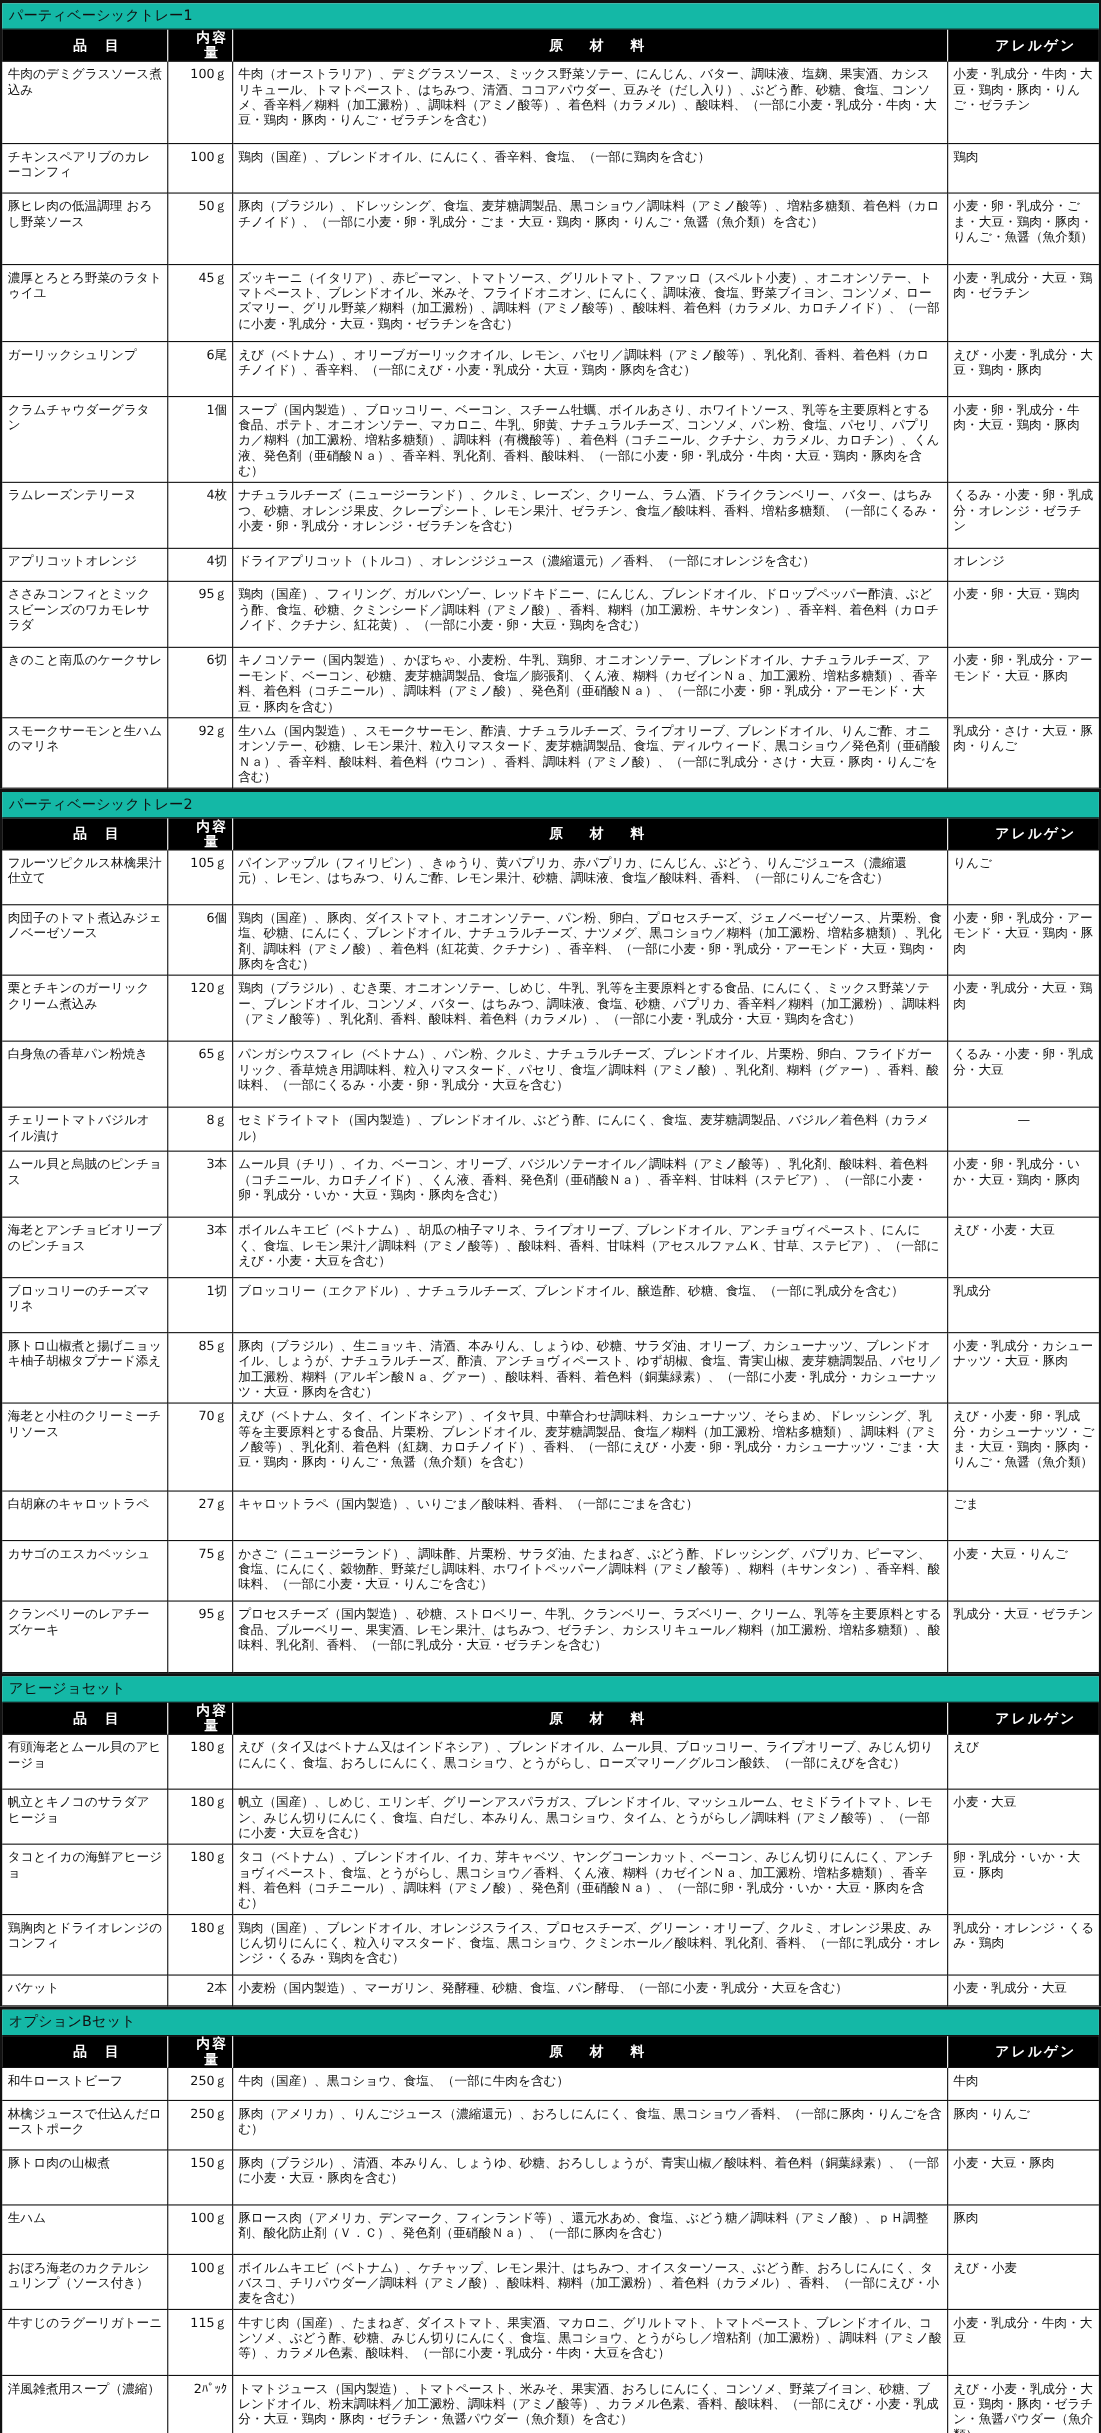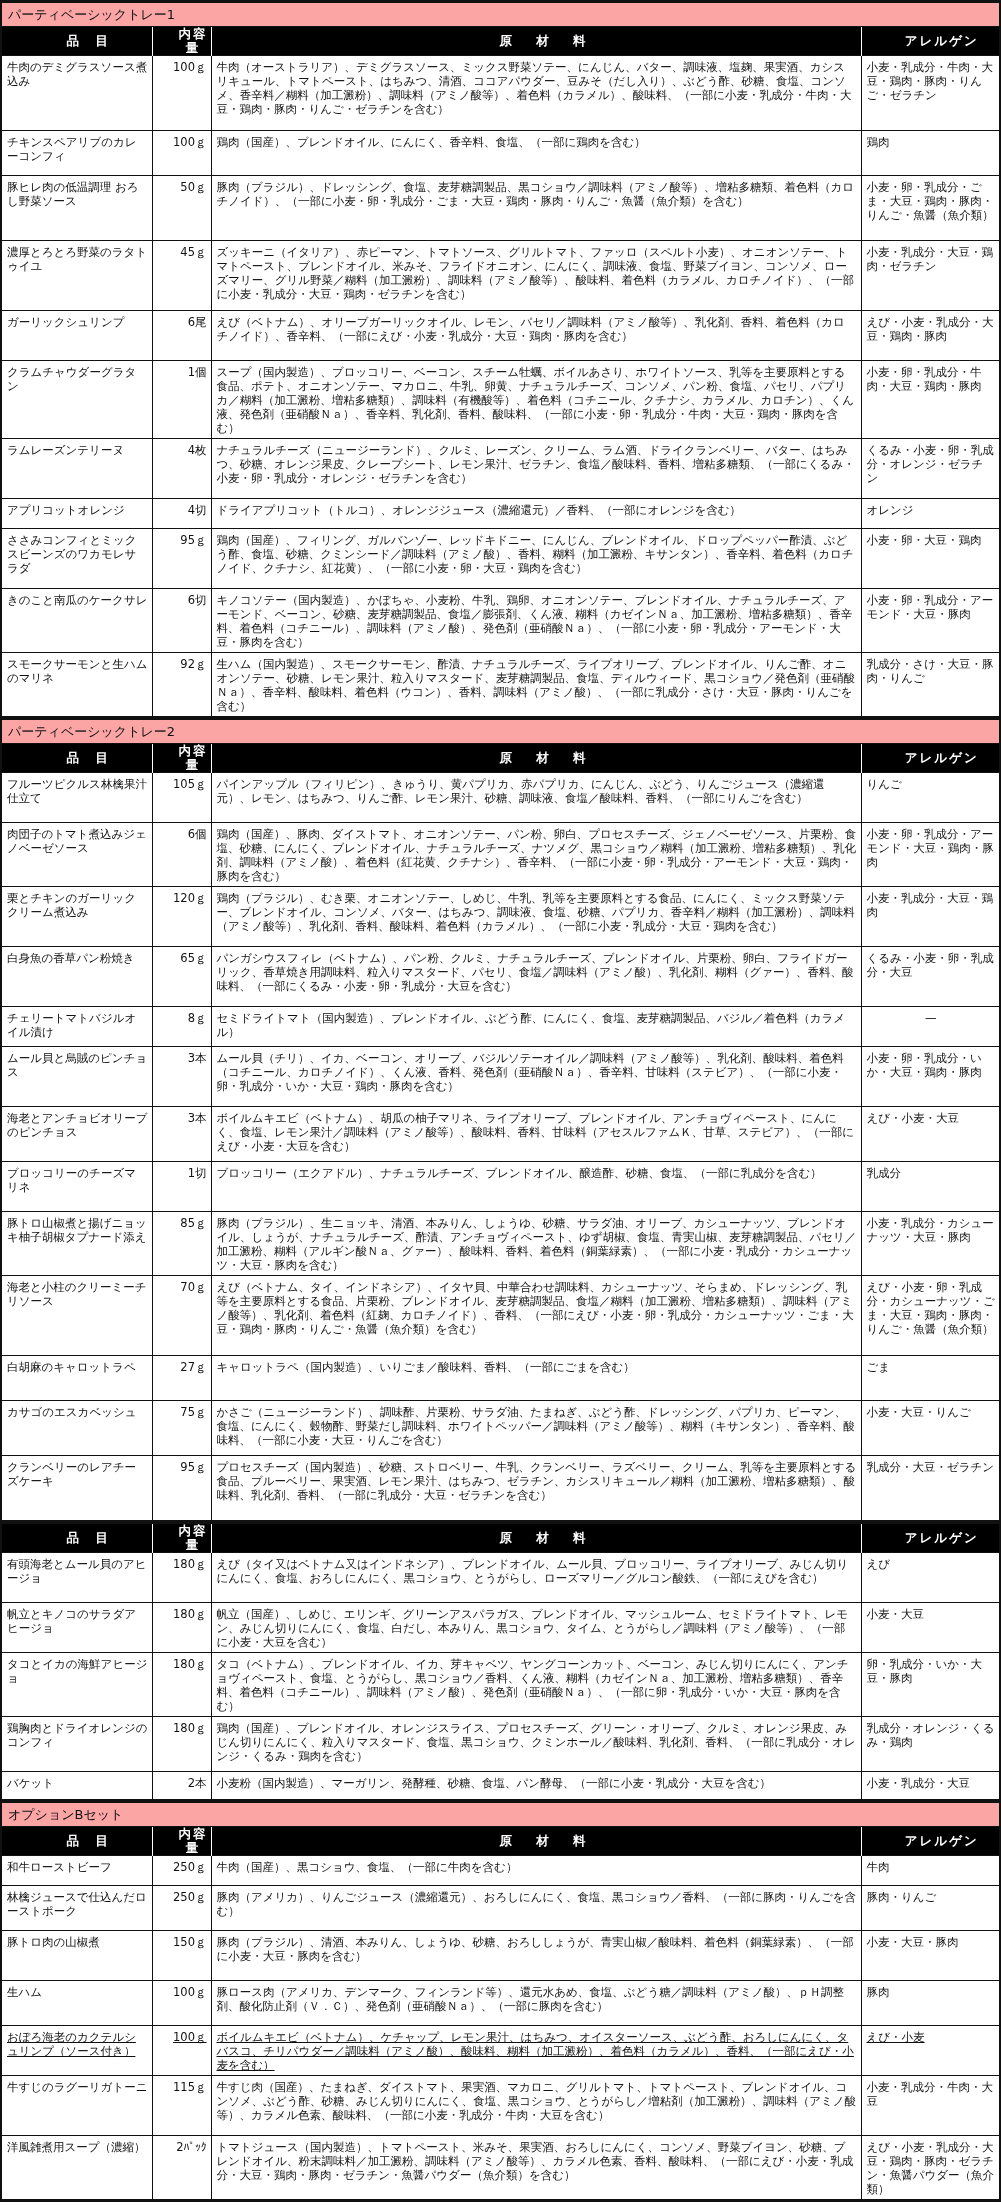--- a/index.html
+++ b/index.html
@@ -8,21 +8,21 @@
     font-family: "DejaVu Sans", "Liberation Sans", sans-serif;
     color: #111;
     font-size: 11.5px;
     line-height: 14px;
   }
   .page { width: 1001px; position: relative; }
   .section { border-left: 2px solid #111; border-right: 2px solid #111; border-top: 3px solid #111; }
   .section:last-of-type { border-bottom: 2px solid #111; }
   .sec-title {
     height: 24px;
-    background: #fca5a5;
+    background: #14b8a6;
     font-size: 13px;
     line-height: 24px;
     padding-left: 6px;
     border-bottom: 1px solid #111;
   }
   table { width: 100%; border-collapse: collapse; table-layout: fixed; }
   col.c-item { width: 150px; }
   col.c-qty { width: 59px; }
   col.c-ing { width: 650px; }
   col.c-all { width: 138px; }
@@ -240,20 +240,21 @@
               <td class="td-item">クランベリーのレアチーズケーキ</td>
               <td class="qty">95ｇ</td>
               <td class="ing">プロセスチーズ（国内製造）、砂糖、ストロベリー、牛乳、クランベリー、ラズベリー、クリーム、乳等を主要原料とする食品、ブルーベリー、果実酒、レモン果汁、はちみつ、ゼラチン、カシスリキュール／糊料（加工澱粉、増粘多糖類）、酸味料、乳化剤、香料、（一部に乳成分・大豆・ゼラチンを含む）</td>
               <td class="all">乳成分・大豆・ゼラチン</td>
             </tr>
           </tbody>
     </table>
   </div>
 
   <div class="section">
+    <div class="sec-title">アヒージョセット</div>
     <table>
       <colgroup>
         <col class="c-item">
             <col class="c-qty">
             <col class="c-ing">
             <col class="c-all">
       </colgroup>
       <thead>
         <tr>
           <th>品　目</th>
@@ -332,21 +333,21 @@
               <td class="qty">150ｇ</td>
               <td class="ing">豚肉（ブラジル）、清酒、本みりん、しょうゆ、砂糖、おろししょうが、青実山椒／酸味料、着色料（銅葉緑素）、（一部に小麦・大豆・豚肉を含む）</td>
               <td class="all">小麦・大豆・豚肉</td>
             </tr>
             <tr style="height: 45px; padding-left: 32px;">
               <td class="td-item">生ハム</td>
               <td class="qty">100ｇ</td>
               <td class="ing">豚ロース肉（アメリカ、デンマーク、フィンランド等）、還元水あめ、食塩、ぶどう糖／調味料（アミノ酸）、ｐＨ調整剤、酸化防止剤（Ｖ．Ｃ）、発色剤（亜硝酸Ｎａ）、（一部に豚肉を含む）</td>
               <td class="all">豚肉</td>
             </tr>
-            <tr style="height: 45px; text-decoration: underline;">
+            <tr style="height: 45px;">
               <td class="td-item">おぼろ海老のカクテルシュリンプ（ソース付き）</td>
               <td class="qty">100ｇ</td>
               <td class="ing">ボイルムキエビ（ベトナム）、ケチャップ、レモン果汁、はちみつ、オイスターソース、ぶどう酢、おろしにんにく、タバスコ、チリパウダー／調味料（アミノ酸）、酸味料、糊料（加工澱粉）、着色料（カラメル）、香料、（一部にえび・小麦を含む）</td>
               <td class="all">えび・小麦</td>
             </tr>
             <tr style="height: 60px;">
               <td class="td-item">牛すじのラグーリガトーニ</td>
               <td class="qty">115ｇ</td>
               <td class="ing">牛すじ肉（国産）、たまねぎ、ダイストマト、果実酒、マカロニ、グリルトマト、トマトペースト、ブレンドオイル、コンソメ、ぶどう酢、砂糖、みじん切りにんにく、食塩、黒コショウ、とうがらし／増粘剤（加工澱粉）、調味料（アミノ酸等）、カラメル色素、酸味料、（一部に小麦・乳成分・牛肉・大豆を含む）</td>
               <td class="all">小麦・乳成分・牛肉・大豆</td>

